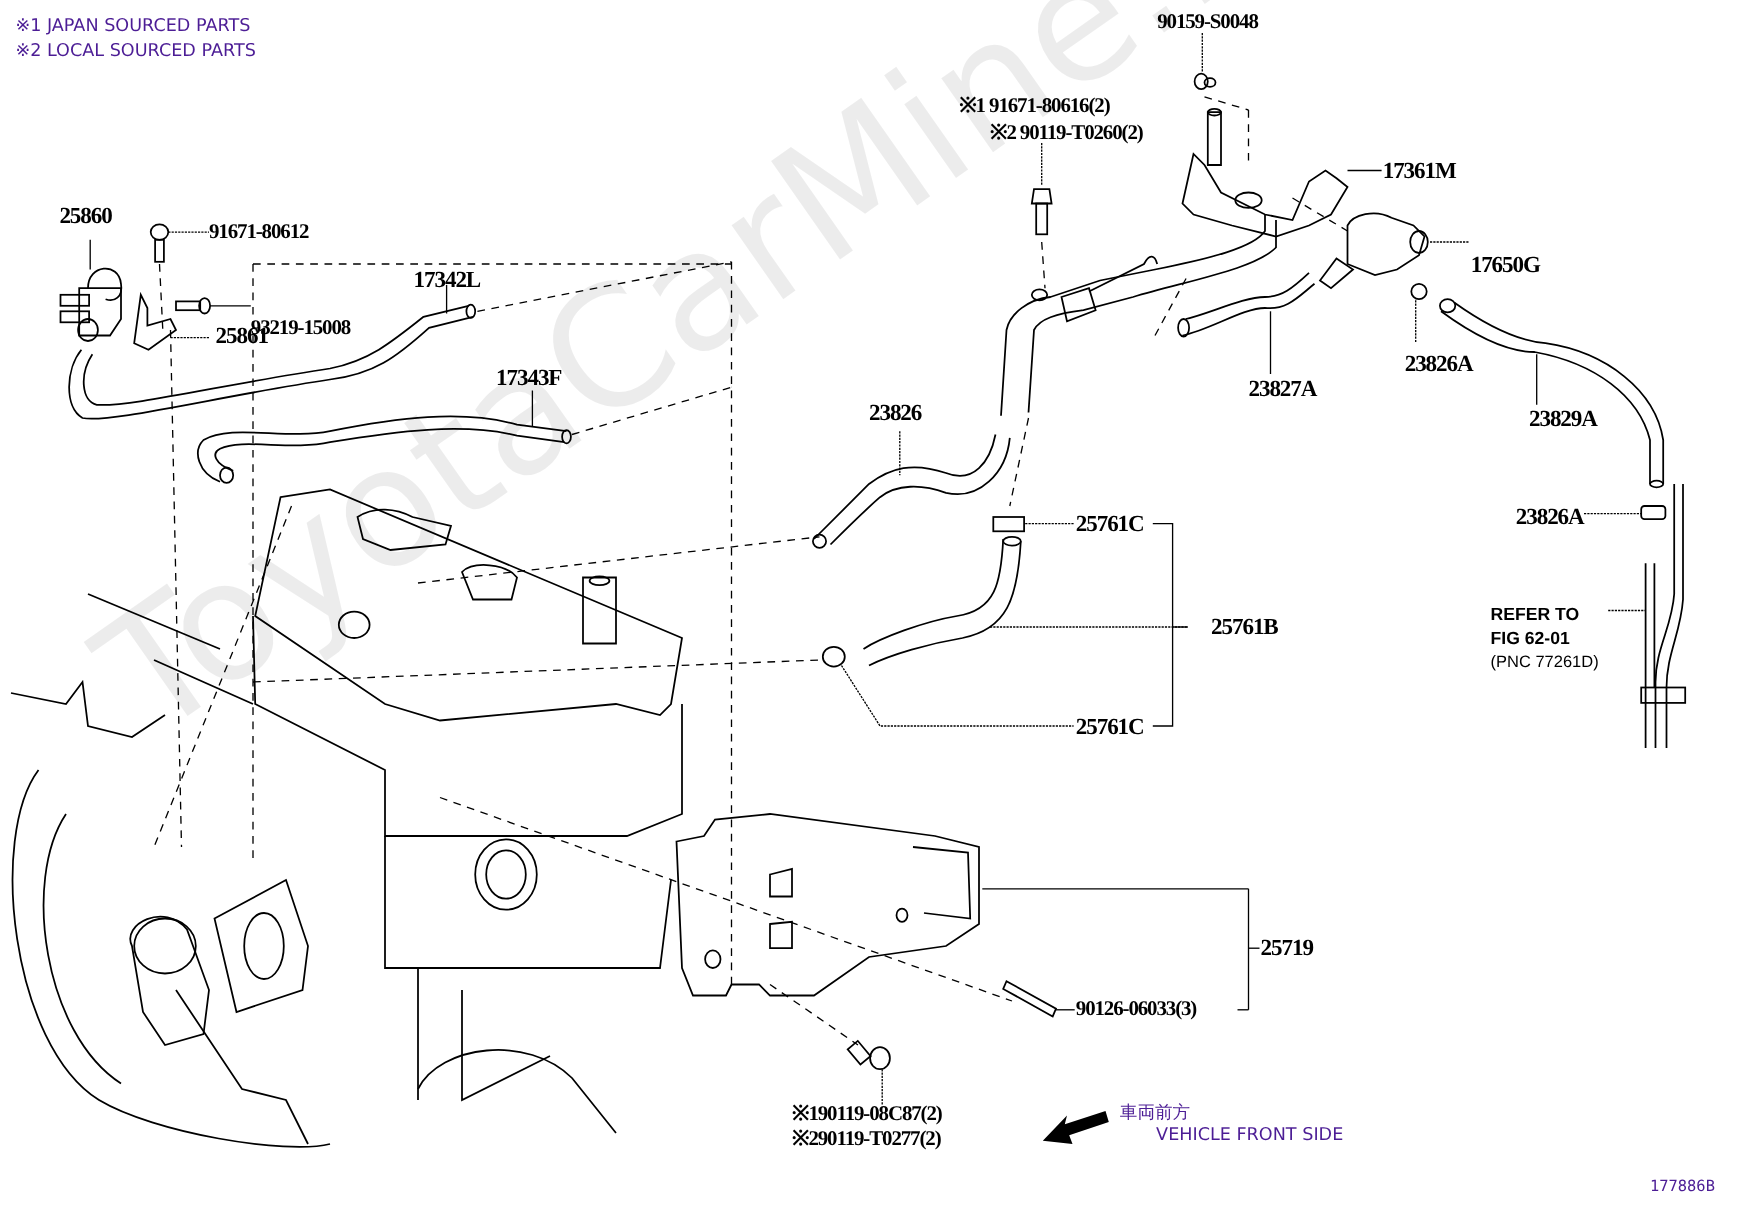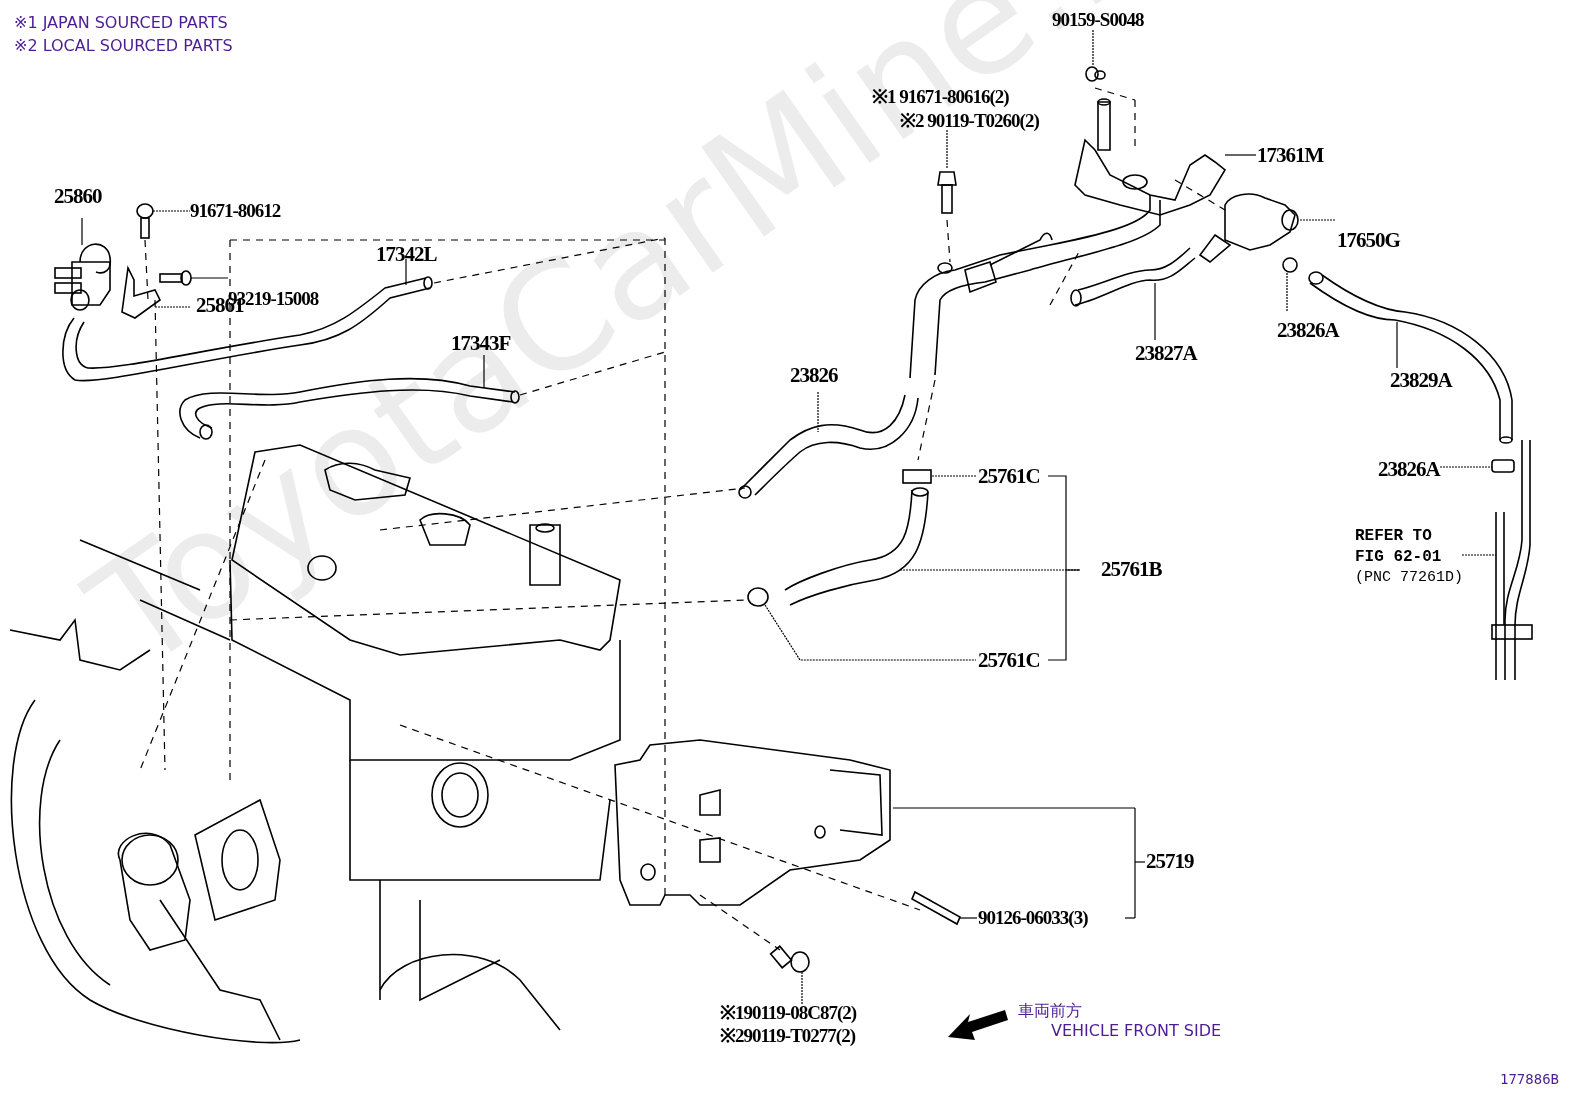--- a/index.html
+++ b/index.html
@@ -1,20 +1,20 @@
 <!DOCTYPE html>
 <html><head>
 <meta charset="utf-8">
 <style>
   html,body{margin:0;padding:0;background:#ffffff;}
   body{width:1592px;height:1099px;position:relative;overflow:hidden;font-family:"DejaVu Sans Mono","Liberation Mono",monospace;color:#000;}
   #art{position:absolute;left:0;top:0;width:1592px;height:1099px;}
   .lbl{position:absolute;font-family:Liberation Serif, serif;font-weight:bold;font-size:19px;letter-spacing:-1px;white-space:nowrap;line-height:1;color:#000;}
   .note{position:absolute;font-family:"DejaVu Sans","Liberation Sans",sans-serif;font-size:16px;white-space:nowrap;line-height:1.35;color:#4c1d95;}
-  .ref{position:absolute;font-family:Liberation Mono, monospace;font-weight:bold;font-size:16px;white-space:nowrap;line-height:1.3;}
+  .ref{position:absolute;font-family:Liberation Sans, sans-serif;font-weight:bold;font-size:16px;white-space:nowrap;line-height:1.3;margin-top:24px;}
   .ref .pnc{font-weight:normal;font-size:15px;}
   .wm{position:absolute;left:60px;top:560px;font-family:"DejaVu Sans","Liberation Sans",sans-serif;font-size:150px;color:#000;opacity:0.07;transform:rotate(-35deg);transform-origin:left top;white-space:nowrap;pointer-events:none;}
   svg .s{fill:none;stroke:#000;stroke-width:1.6;}
   svg .d{fill:none;stroke:#000;stroke-width:1.2;stroke-dasharray:7 6;}
   svg .l{fill:none;stroke:#000;stroke-width:1.2;}
 </style>
 </head>
 <body>
 
 <div class="wm">ToyotaCarMine.ru</div>

